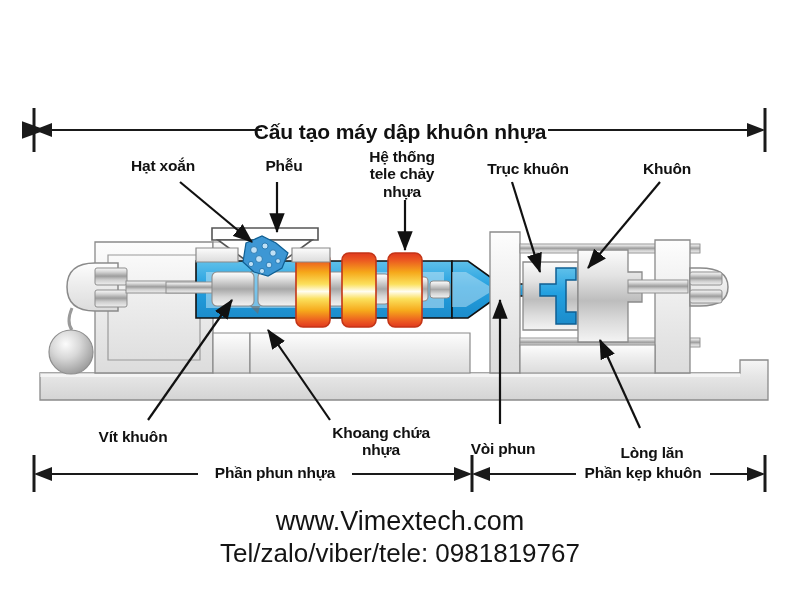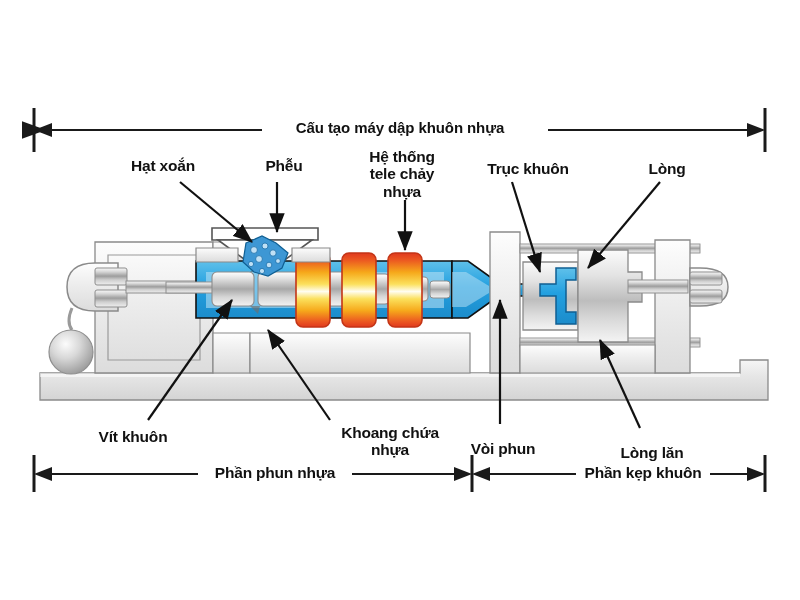--- a/index.html
+++ b/index.html
@@ -32,21 +32,21 @@
     font-family: "Liberation Sans", sans-serif;
     font-weight: bold;
     color: #111111;
     line-height: 1.12;
     white-space: pre-line;
     letter-spacing: -0.2px;
   }
   .lbl.c { text-align: center; transform: translateX(-50%); }
 
   #title-text {
-    font-size: 15px;
+    font-size: 21px;
     letter-spacing: -0.1px;
     text-align: right;
   }
   .callout { font-size: 15.5px; }
   .dimlabel { font-size: 15.5px; }
 
   #footer {
     position: absolute;
     left: 0;
     top: 505px;
@@ -288,29 +288,33 @@
   <div class="lbl c callout" style="left:163px; top:157px;">Hạt xoắn</div>
 
   <div class="lbl c callout" style="left:284px; top:157px;text-align:right;">Phễu</div>
 
   <div class="lbl c callout" style="left:402px; top:148px;">Hệ thống
 tele chảy
 nhựa</div>
 
   <div class="lbl c callout" style="left:528px; top:160px;">Trục khuôn</div>
 
-  <div class="lbl c callout" style="left:667px; top:160px;">Lòng</div>
+  <div class="lbl c callout" style="left:667px; top:160px;">Khuôn</div>
 
   <div class="lbl c callout" style="left:133px; top:428px;">Vít khuôn</div>
 
-  <div class="lbl c callout" style="left:390px; top:424px;">Khoang chứa
+  <div class="lbl c callout" style="left:381px; top:424px;">Khoang chứa
 nhựa</div>
 
   <div class="lbl c callout" style="left:503px; top:440px;text-align:center;">Vòi phun</div>
 
   <div class="lbl c callout" style="left:652px; top:444px;">Lòng lăn</div>
 
   <div class="lbl c dimlabel" style="left:275px; top:464px;">Phần phun nhựa</div>
 
   <div class="lbl c dimlabel" style="left:643px; top:464px;">Phần kẹp khuôn</div>
 
+  <div id="footer">
+    <div id="site-url">www.Vimextech.com</div>
+    <div id="contact-line">Tel/zalo/viber/tele: 0981819767</div>
+  </div>
 
 </div>
 
 </body></html>

